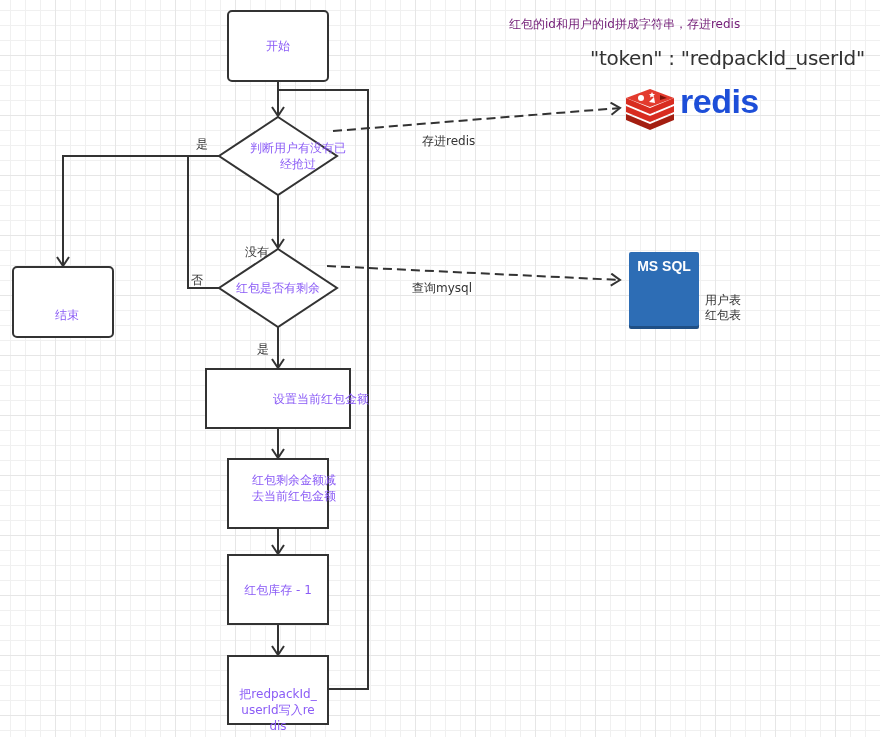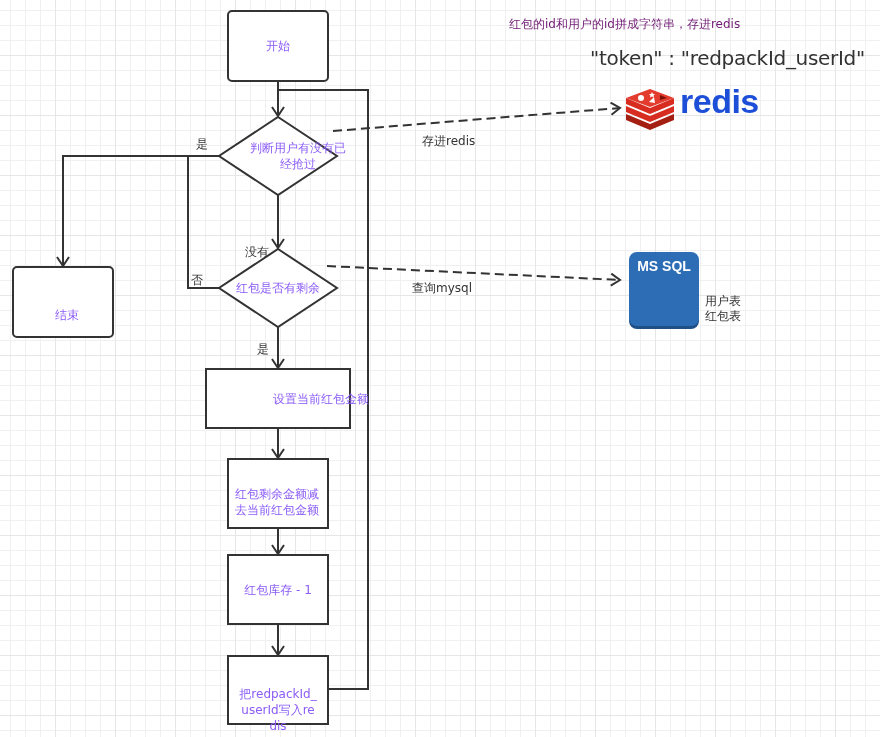--- a/index.html
+++ b/index.html
@@ -21,24 +21,24 @@
       position: absolute; display: flex; align-items: center; justify-content: center;
       text-align: center; font-size: 12px; line-height: 16px; color: #8b5cf6;
       font-family: "DejaVu Sans", sans-serif;
     }
     .lbl { position: absolute; font-size: 12px; color: #333333; font-family: "DejaVu Sans", sans-serif; white-space: nowrap; }
     .note-red { position: absolute; left: 509px; top: 16px; font-size: 12px; color: #701a75; font-family: "DejaVu Sans", sans-serif; white-space: nowrap; }
     .token { position: absolute; left: 590px; top: 46px; font-size: 20px; color: #333333; font-family: "DejaVu Sans", sans-serif; white-space: nowrap; letter-spacing: -0.3px; }
     .redis-word { position: absolute; left: 680px; top: 82px; font-size: 34px; color: #1d4ed8; font-weight: bold; font-family: "Liberation Sans", sans-serif; letter-spacing: -0.5px; }
     .mssql-box {
       position: absolute; left: 629px; top: 252px; width: 70px; height: 74px;
-      background: #2d6db5; border-radius: 8px; box-shadow: 0 3px 0 #1f4f85;
+      background: #2d6db5; border-radius: 2px; box-shadow: 0 3px 0 #1f4f85;
     }
     .mssql-title { position: absolute; left: 0; right: 0; top: 6px; text-align: center; color: #ffffff; font-weight: bold; font-size: 14px; font-family: "Liberation Sans", sans-serif; }
-    .mssql-tables { position: absolute; left: 705px; top: 294px; font-size: 12px; line-height: 15px; color: #333333; font-family: Liberation Sans, sans-serif; }
+    .mssql-tables { position: absolute; left: 705px; top: 294px; font-size: 12px; line-height: 15px; color: #333333; font-family: Liberation Mono, monospace; }
   </style>
 </head>
 <body>
 
 <svg id="diagram" width="880" height="737">
   <defs>
     <marker id="arrow" markerWidth="14" markerHeight="14" refX="10" refY="7" orient="auto" markerUnits="userSpaceOnUse">
       <polyline points="1,1 10,7 1,13" fill="none" stroke="#333333" stroke-width="2"></polyline>
     </marker>
   </defs>
@@ -91,21 +91,21 @@
 <div class="mssql-tables">
   <div>用户表</div>
   <div>红包表</div>
 </div>
 
 <div class="node-text" style="left:228px;top:11px;width:100px;height:70px;">开始</div>
 <div class="node-text" style="left:228px;top:138px;width:100px;height:36px;margin-left:20px;">判断用户有没有已经抢过</div>
 <div class="node-text" style="left:224px;top:278px;width:108px;height:20px;">红包是否有剩余</div>
 <div class="node-text" style="left:13px;top:280px;width:108px;height:70px;">结束</div>
 <div class="node-text" style="left:206px;top:369px;width:144px;height:59px;padding-left:43px;">设置当前红包金额</div>
-<div class="node-text" style="left:235px;top:459px;width:84px;height:57px;margin-top:14px;">红包剩余金额减去当前红包金额</div>
+<div class="node-text" style="left:252px;top:459px;width:84px;height:57px;">红包剩余金额减去当前红包金额</div>
 <div class="node-text" style="left:228px;top:555px;width:100px;height:69px;">红包库存 - 1</div>
 <div class="node-text" style="left:238px;top:656px;width:80px;height:67px;word-break:break-all;margin-top:20px;">把redpackId_userId写入redis</div>
 
 <div class="lbl" style="left:196px;top:136px;">是</div>
 <div class="lbl" style="left:245px;top:204px;margin-top:40px;">没有</div>
 <div class="lbl" style="left:191px;top:272px;">否</div>
 <div class="lbl" style="left:257px;top:341px;">是</div>
 <div class="lbl" style="left:422px;top:133px;">存进redis</div>
 <div class="lbl" style="left:412px;top:280px;">查询mysql</div>
 

